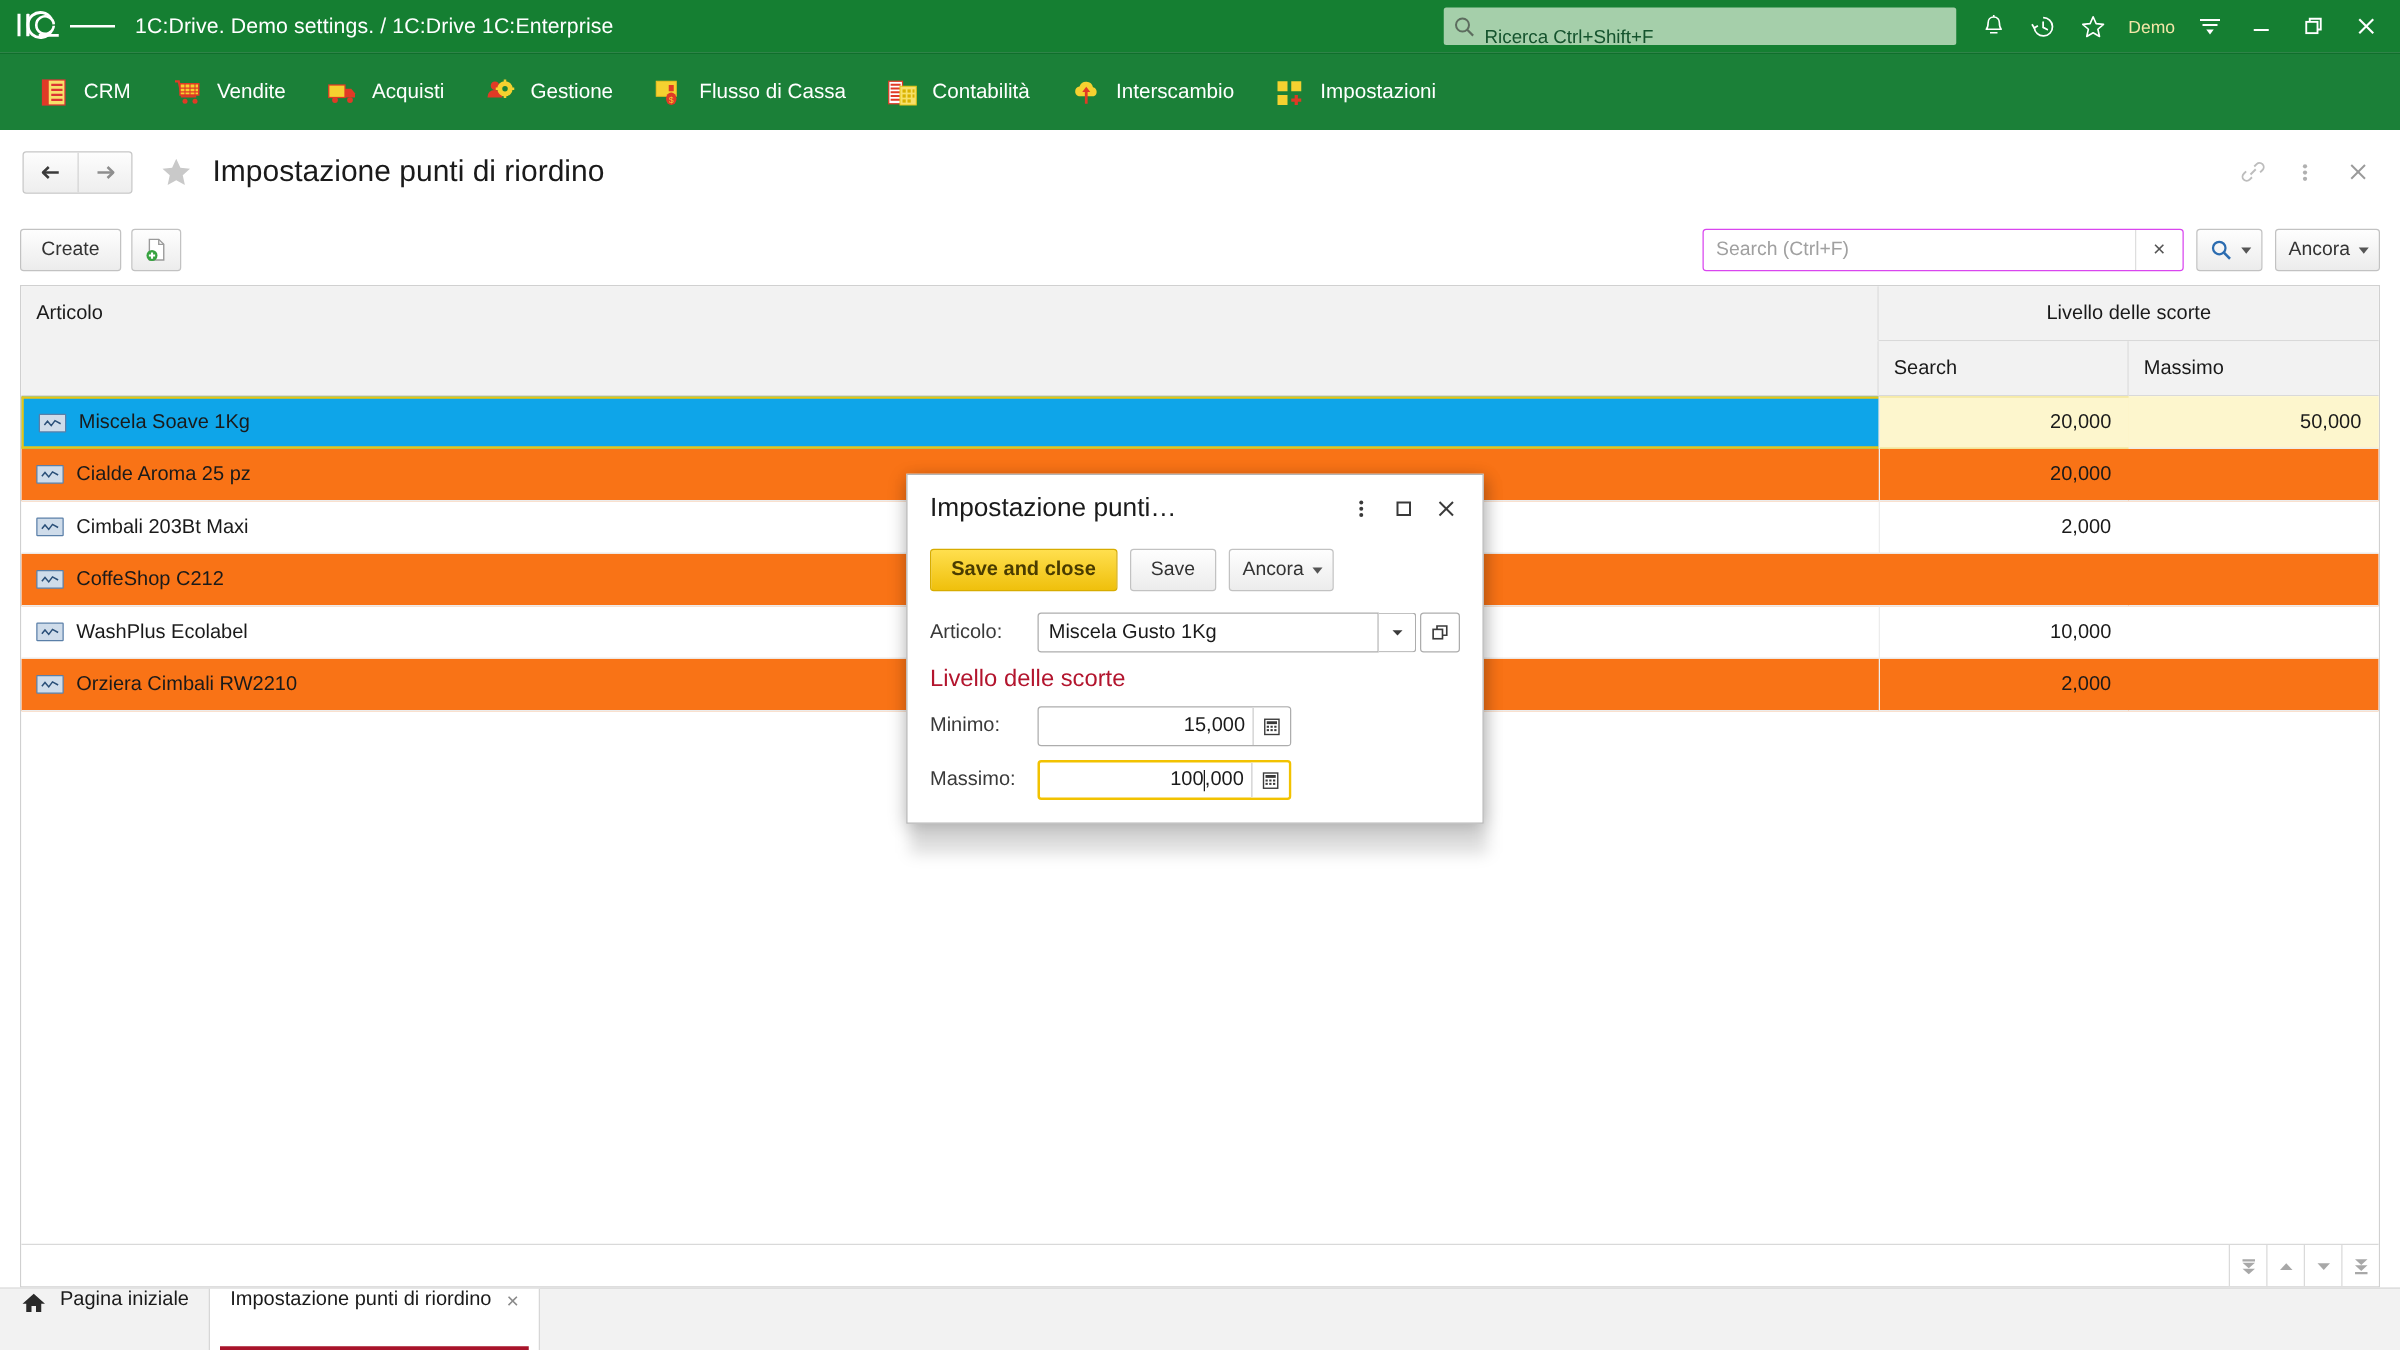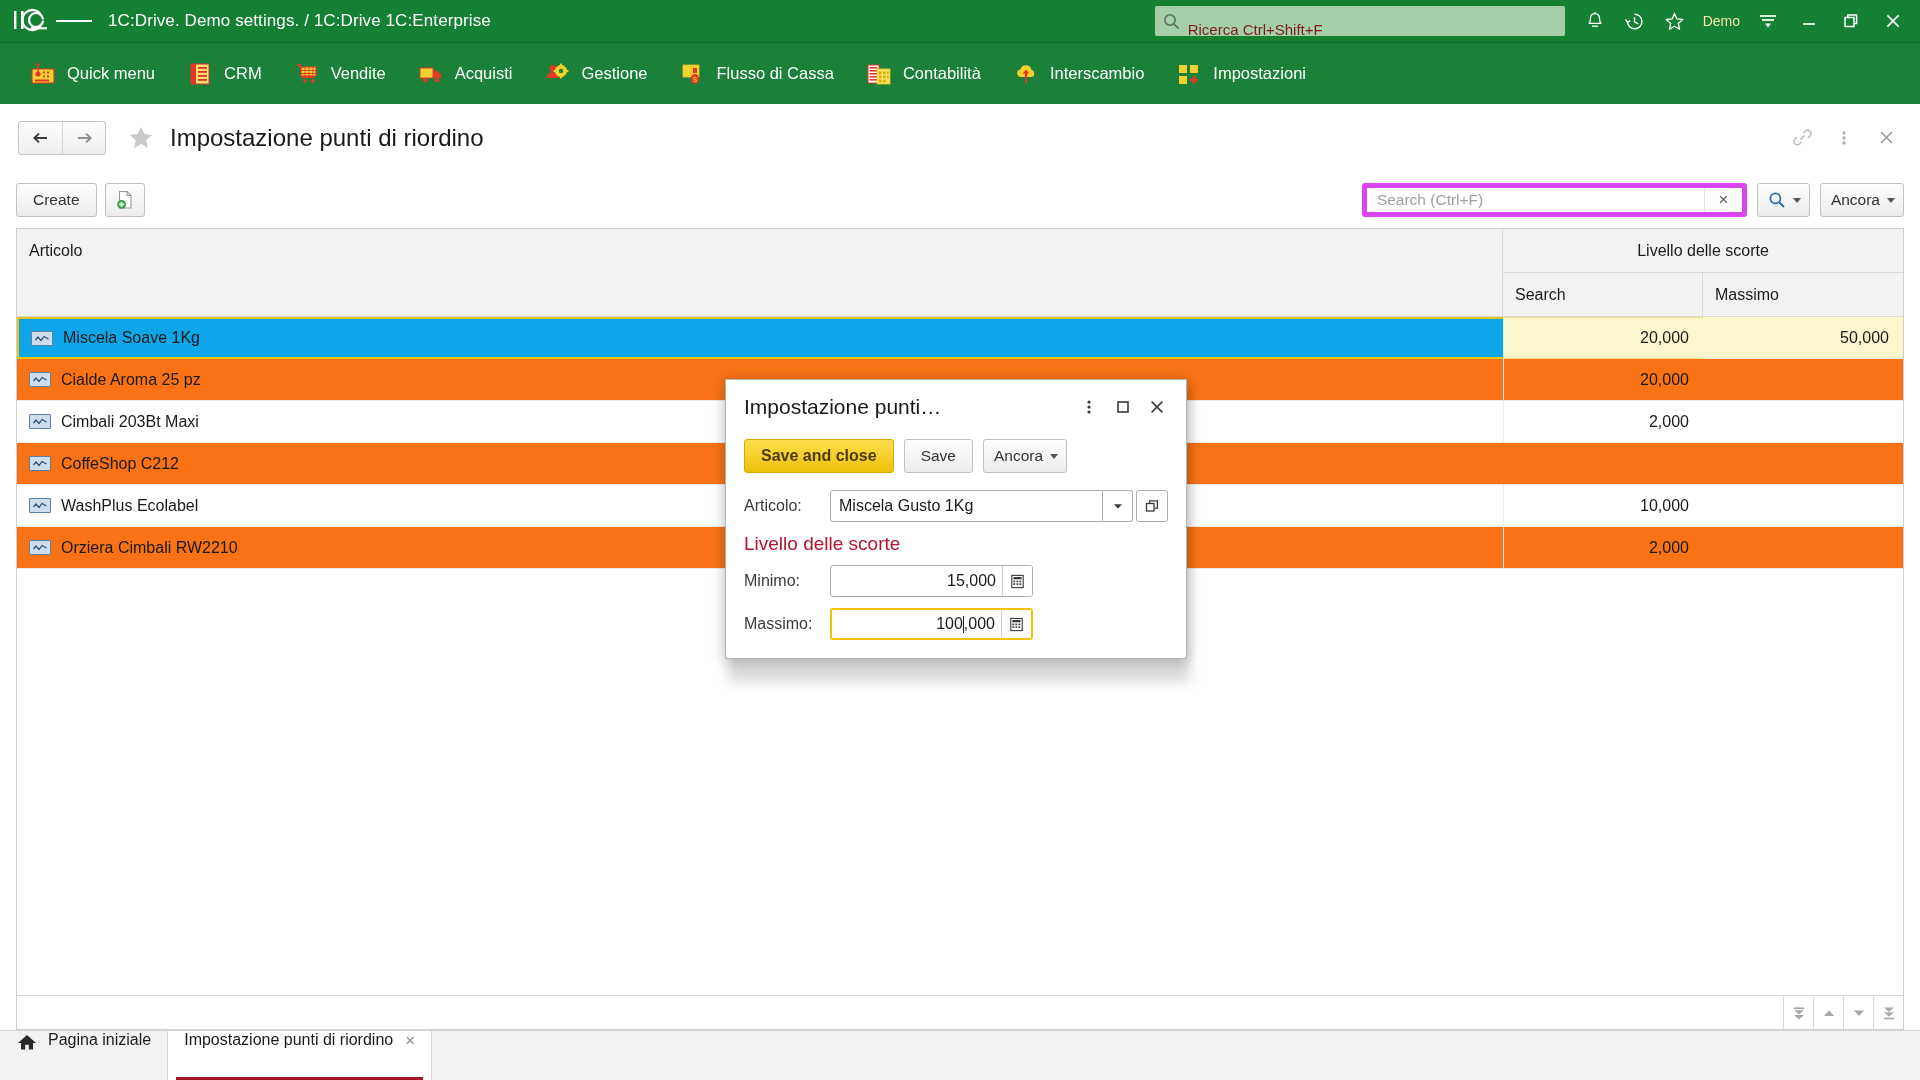--- a/index.html
+++ b/index.html
@@ -37,21 +37,21 @@
   .global-search {
     width: 410px; height: 30px;
     background: #a5cfaa;
     border: none; border-radius: 2px;
     display: flex; align-items: center;
     padding: 0 8px; cursor: text;
     margin-right: 10px;
   }
   .global-search .gs-icon { flex: 0 0 20px; display:flex; align-items:center; }
   .global-search .gs-text {
-    font-size: 15px; color: #7f1d1d;
+    font-size: 15px; color: #14532d;
     margin-left: 5px; white-space: nowrap; margin-top: 16px;
   }
   .tb-icon {
     width: 40px; height: 40px; flex: 0 0 40px;
     display: flex; align-items: center; justify-content: center;
     cursor: pointer;
   }
   .tb-user {
     font-size: 14px; color: #f3e7a8; padding: 0 8px;
     white-space: nowrap; cursor: pointer;
@@ -123,21 +123,21 @@
     font-size: 15.5px; color: #333333;
     padding: 0 16px; cursor: pointer;
     display: flex; align-items: center; justify-content: center;
     font-family: "Liberation Sans", sans-serif;
     white-space: nowrap;
   }
   .btn-icon-only { width: 40px; padding: 0; }
   .cmd-spacer { flex: 1 1 auto; }
   .search-box {
     width: 385px; height: 34px;
-    border: 5px solid #d946ef; border-radius: 3px;
+    border: 1px solid #d946ef; border-radius: 3px;
     background: #ffffff;
     display: flex; align-items: center;
     margin-right: 10px;
   }
   .search-box .sb-input {
     flex: 1 1 auto; font-size: 15.5px; color: #a0a0a0;
     padding: 0 10px; white-space: nowrap; overflow: hidden;
   }
   .search-box .sb-clear {
     width: 38px; height: 100%; flex: 0 0 38px;
@@ -449,36 +449,20 @@
     <div class="win-btn">
       <svg width="18" height="18" viewBox="0 0 18 18">
         <line x1="3.4" y1="3.4" x2="14.6" y2="14.6" stroke="#fff" stroke-width="1.7"></line>
         <line x1="14.6" y1="3.4" x2="3.4" y2="14.6" stroke="#fff" stroke-width="1.7"></line>
       </svg>
     </div>
   </div>
 
   <div class="navbar">
 
-    <div class="nav-item">
-      <div class="nav-icon">
-        <svg width="26" height="26" viewBox="0 0 26 26">
-          <rect x="2" y="8" width="22" height="14" rx="1" fill="#f5d130" stroke="#d33" stroke-width="1.2"></rect>
-          <circle cx="8" cy="13" r="2.6" fill="#e03a26"></circle>
-          <line x1="8" y1="13" x2="8" y2="4" stroke="#e03a26" stroke-width="1.4"></line>
-          <circle cx="8" cy="3.4" r="1.6" fill="#e03a26"></circle>
-          <rect x="13" y="10.5" width="2" height="2" fill="#e03a26"></rect>
-          <rect x="17" y="10.5" width="2" height="2" fill="#e03a26"></rect>
-          <rect x="13" y="14.5" width="2" height="2" fill="#e03a26"></rect>
-          <rect x="17" y="14.5" width="2" height="2" fill="#e03a26"></rect>
-          <rect x="5" y="18.5" width="14" height="2" fill="#e03a26"></rect>
-        </svg>
-      </div>
-      <div class="nav-label">Quick menu</div>
-    </div>
 
     <div class="nav-item">
       <div class="nav-icon">
         <svg width="26" height="26" viewBox="0 0 26 26">
           <rect x="4" y="3" width="18" height="20" fill="#f7e06a" stroke="#d33" stroke-width="1"></rect>
           <rect x="4" y="3" width="5" height="20" fill="#e03a26"></rect>
           <rect x="11" y="6" width="9" height="1.8" fill="#d33"></rect>
           <rect x="11" y="10" width="9" height="1.8" fill="#d33"></rect>
           <rect x="11" y="14" width="9" height="1.8" fill="#d33"></rect>
           <rect x="11" y="18" width="9" height="1.8" fill="#d33"></rect>

